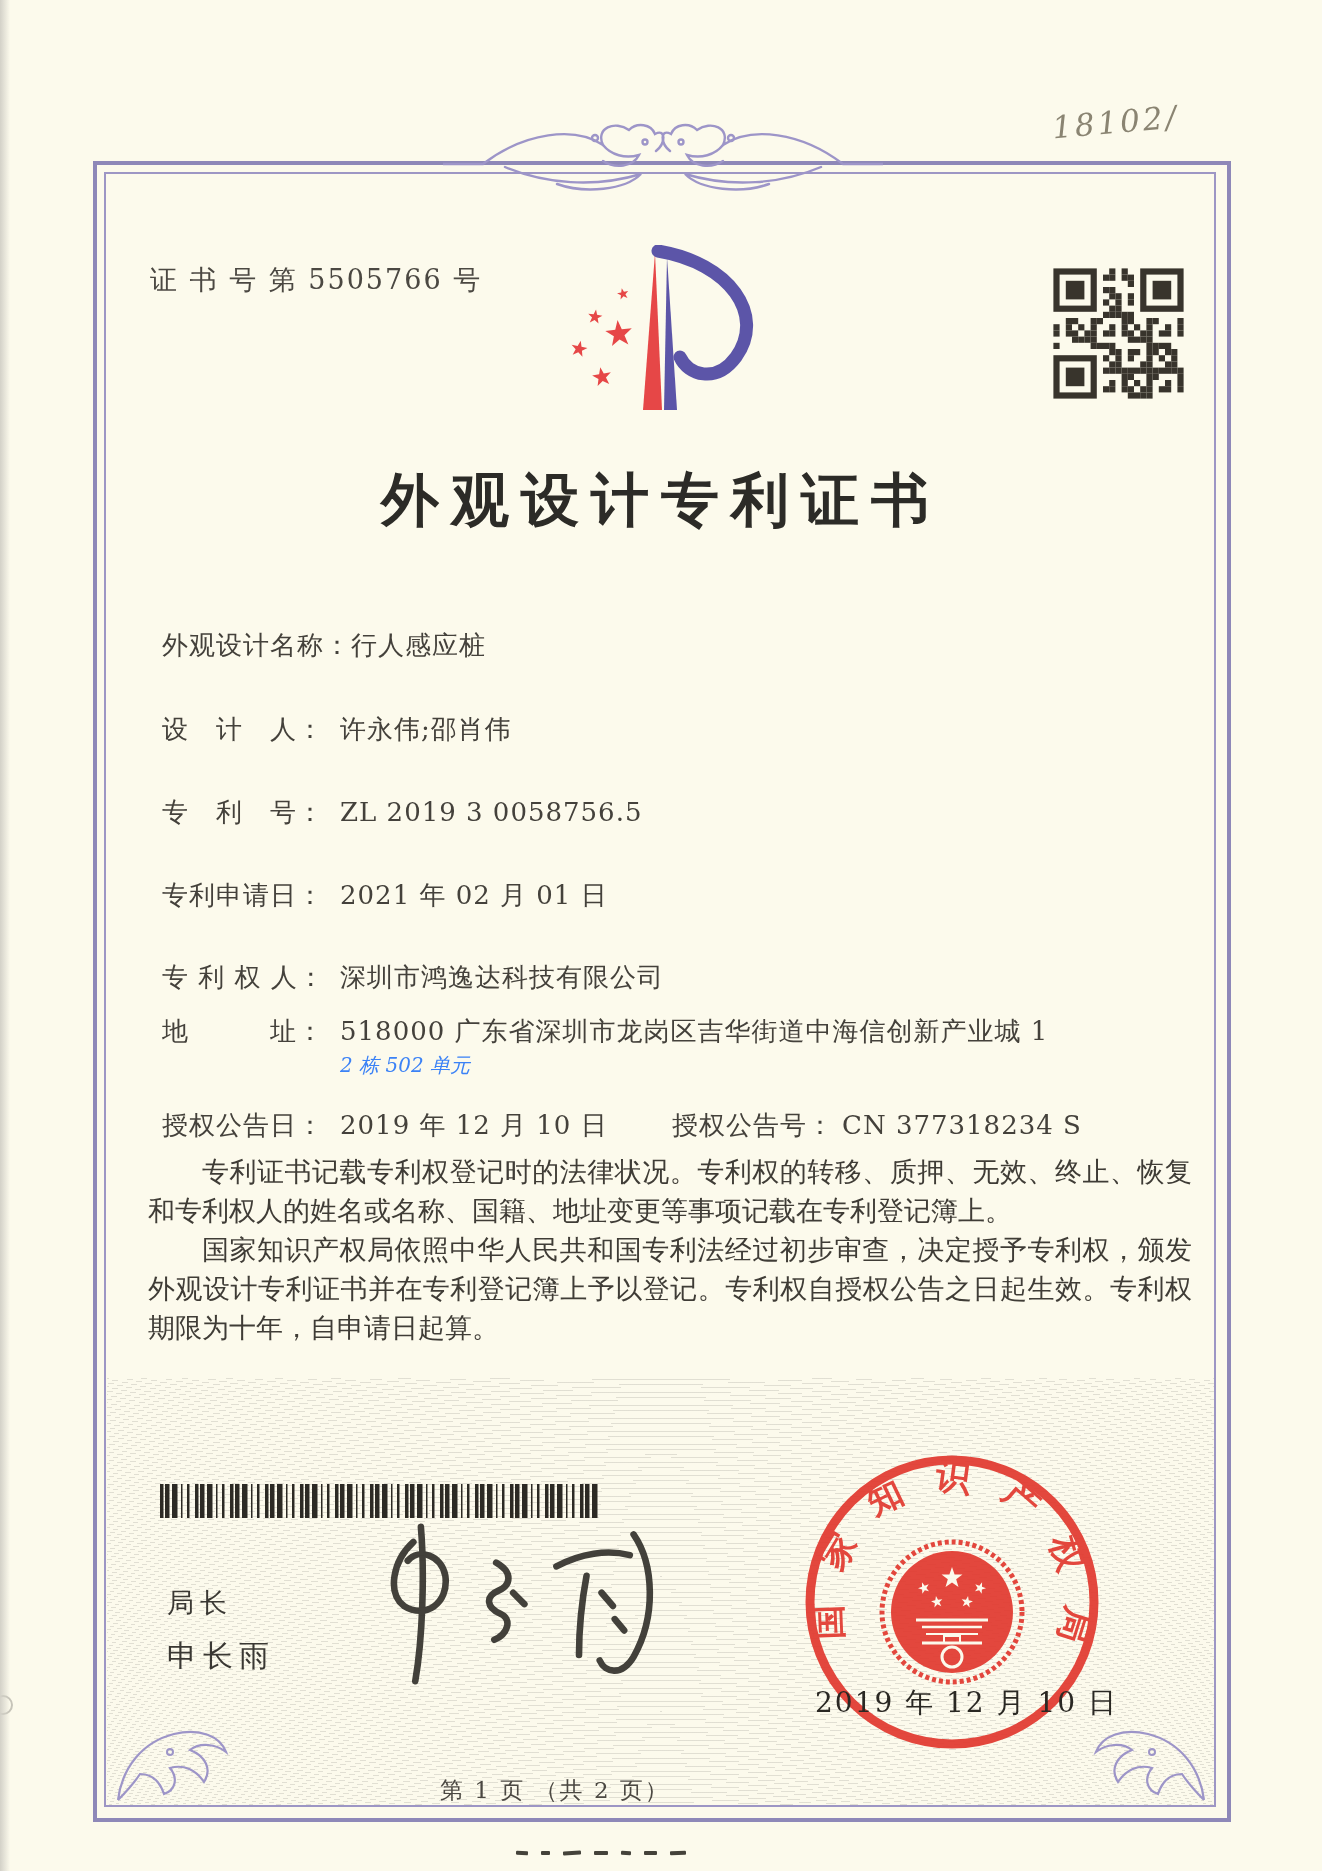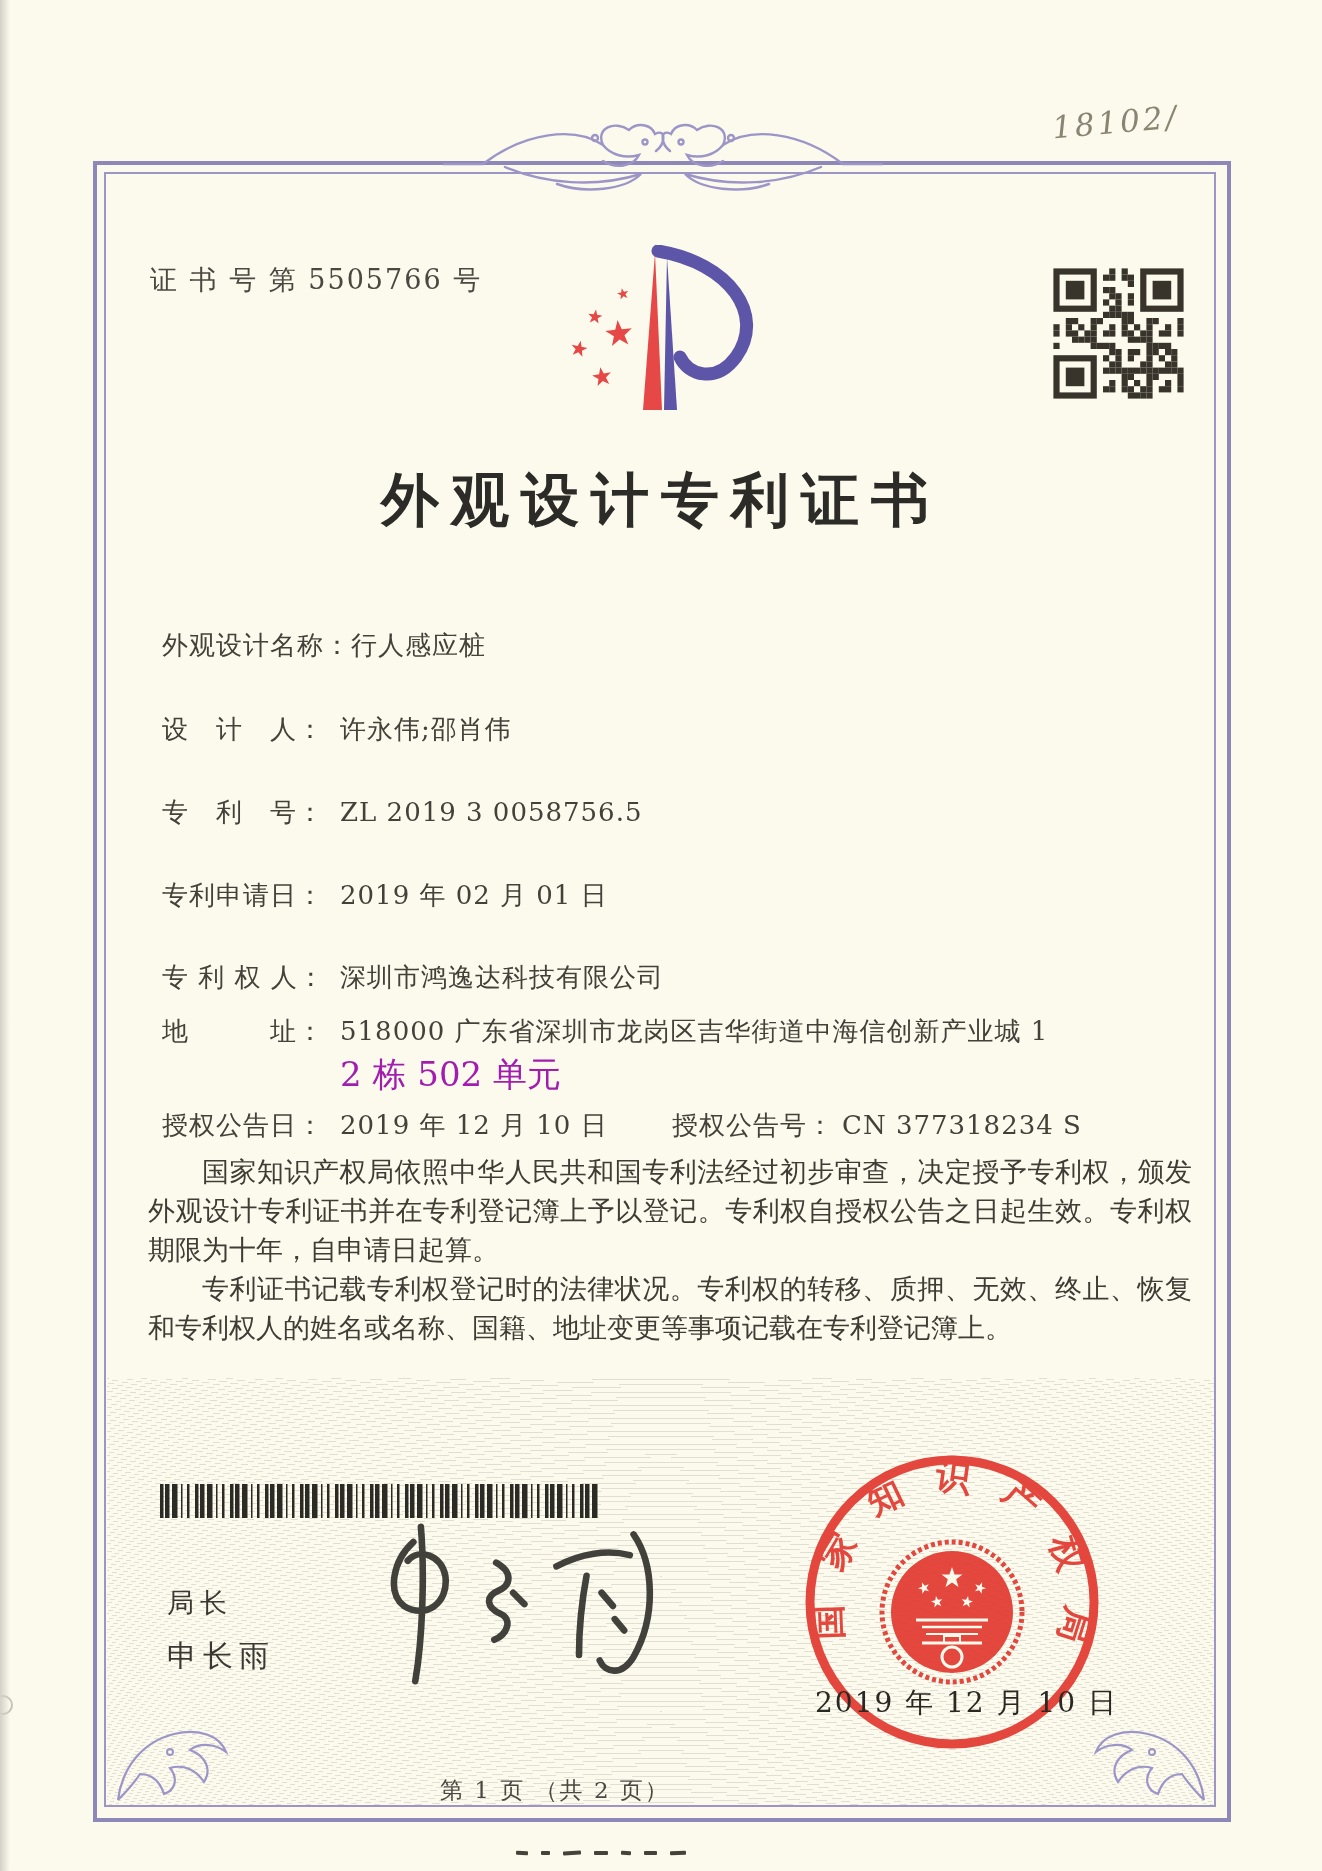--- a/index.html
+++ b/index.html
@@ -23,21 +23,21 @@
   .cert-no{position:absolute;left:150px;top:262px;font-size:27px;letter-spacing:2px;color:#4b4842;z-index:3;}
   .handwritten{position:absolute;left:1052px;top:104px;font-size:31px;font-style:italic;
         color:#8a8472;transform:rotate(-5deg);letter-spacing:3px;z-index:3;}
   .logo{position:absolute;left:540px;top:245px;width:240px;height:170px;z-index:3;}
   .qr{position:absolute;left:1050px;top:265px;width:136px;height:136px;z-index:3;}
   .doc-title{position:absolute;left:0;top:462px;width:100%;text-align:center;font-size:58px;
         font-weight:bold;letter-spacing:12px;color:#2c2b27;z-index:3;}
   .field-row{position:absolute;left:162px;font-size:26px;color:#44413b;white-space:nowrap;z-index:3;}
   .flabel{display:inline-block;min-width:178px;letter-spacing:1px;}
   .fvalue{letter-spacing:1px;}
-  .addr2{position:absolute;left:340px;top:1052px;font-size:34px;color:#a21caf;z-index:3;}
+  .addr2{position:absolute;left:340px;top:1052px;font-size:20px;color:#3b82f6;z-index:3;font-style:italic;}
   .grant-no-pair{position:absolute;left:672px;top:1108px;font-size:26px;color:#44413b;white-space:nowrap;z-index:3;}
   .grant-no-pair .flabel{min-width:0;margin-right:8px;}
   .body-text{position:absolute;left:148px;top:1152px;width:1044px;font-size:27px;line-height:39px;
         color:#3f3c36;text-align:justify;z-index:3;}
   .body-text p{margin:0;text-indent:2em;}
   .barcode{position:absolute;left:160px;top:1484px;width:440px;height:34px;z-index:3;}
   .signoff-role{position:absolute;left:167px;top:1585px;font-size:27px;letter-spacing:6px;color:#3a3833;z-index:3;}
   .signoff-name{position:absolute;left:167px;top:1636px;font-size:30px;letter-spacing:6px;color:#3a3833;z-index:3;}
   .signature{position:absolute;left:355px;top:1505px;width:320px;height:200px;z-index:3;}
   .seal{position:absolute;left:780px;top:1430px;width:345px;height:345px;z-index:2;opacity:.93;}
@@ -257,39 +257,39 @@
   <div class="field-row" style="top:712px">
     <span class="flabel">设　计　人：</span><span class="fvalue">许永伟;邵肖伟</span>
   </div>
   <div class="field-row" style="top:628px">
     <span class="flabel">外观设计名称：</span><span class="fvalue">行人感应桩</span>
   </div>
   <div class="field-row" style="top:795px">
     <span class="flabel">专　利　号：</span><span class="fvalue">ZL 2019 3 0058756.5</span>
   </div>
   <div class="field-row" style="top:878px">
-    <span class="flabel">专利申请日：</span><span class="fvalue">2019 年 02 月 01 日</span>
+    <span class="flabel">专利申请日：</span><span class="fvalue">2021 年 02 月 01 日</span>
   </div>
   <div class="field-row" style="top:960px">
     <span class="flabel">专 利 权 人：</span><span class="fvalue">深圳市鸿逸达科技有限公司</span>
   </div>
   <div class="field-row" style="top:1014px">
     <span class="flabel">地　　　址：</span><span class="fvalue">518000 广东省深圳市龙岗区吉华街道中海信创新产业城 1</span>
   </div>
   <div class="addr2">2 栋 502 单元</div>
   <div class="field-row" style="top:1108px">
     <span class="flabel">授权公告日：</span><span class="fvalue">2019 年 12 月 10 日</span>
   </div>
   <div class="grant-no-pair">
     <span class="flabel">授权公告号：</span><span class="fvalue">CN 377318234 S</span>
   </div>
 
   <div class="body-text">
+    <p>专利证书记载专利权登记时的法律状况。专利权的转移、质押、无效、终止、恢复和专利权人的姓名或名称、国籍、地址变更等事项记载在专利登记簿上。</p>
     <p>国家知识产权局依照中华人民共和国专利法经过初步审查，决定授予专利权，颁发外观设计专利证书并在专利登记簿上予以登记。专利权自授权公告之日起生效。专利权期限为十年，自申请日起算。</p>
-    <p>专利证书记载专利权登记时的法律状况。专利权的转移、质押、无效、终止、恢复和专利权人的姓名或名称、国籍、地址变更等事项记载在专利登记簿上。</p>
   </div>
 
   <svg class="barcode" id="barcode" viewBox="0 0 440 34" preserveAspectRatio="none">
       <rect x="0" y="0" width="3.5" height="34" fill="#2c2a24"></rect>
       <rect x="5" y="0" width="4.5" height="34" fill="#2c2a24"></rect>
       <rect x="12" y="0" width="5.5" height="34" fill="#2c2a24"></rect>
       <rect x="21" y="0" width="1.5" height="34" fill="#2c2a24"></rect>
       <rect x="27" y="0" width="2.5" height="34" fill="#2c2a24"></rect>
       <rect x="35" y="0" width="3.5" height="34" fill="#2c2a24"></rect>
       <rect x="40" y="0" width="4.5" height="34" fill="#2c2a24"></rect>

